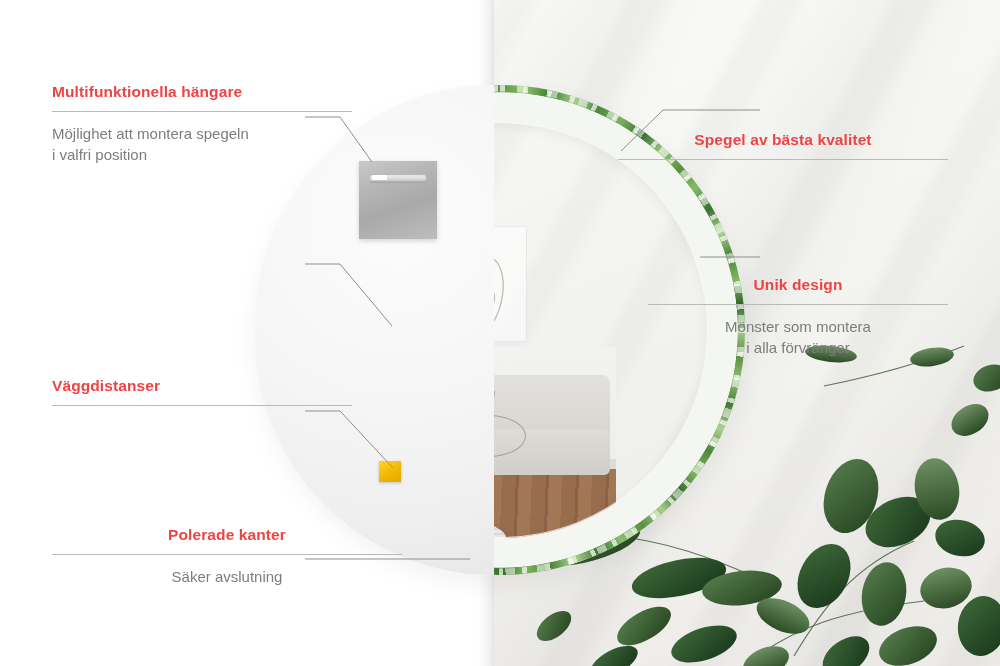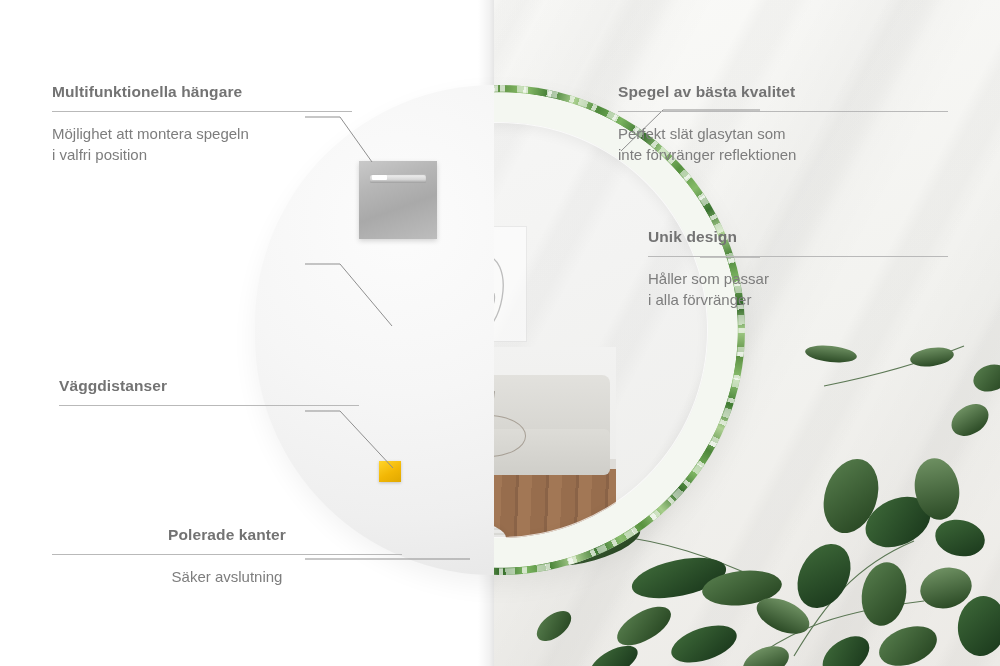--- a/index.html
+++ b/index.html
@@ -186,33 +186,33 @@
   }
   .spacer {
     position:absolute; left:379px; top:461px; width:22px; height:21px;
     background:linear-gradient(150deg,#ffd42a 0%, #f2b705 55%, #e0a800 100%);
     box-shadow:0 1px 3px rgba(0,0,0,0.2);
   }
 
   
   .callout { position:absolute; }
   .callout h3 {
-    font-size:15.5px; font-weight:bold; color:#737373; letter-spacing:0.1px;
+    font-size:15.5px; font-weight:bold; color:#ef4444; letter-spacing:0.1px;
     line-height:1.2; white-space:nowrap;
   }
   .callout .rule { height:1px; background:#b9b9b9; margin:9px 0 11px 0; }
   .callout p {
     font-size:15px; color:#7d7d7d; line-height:1.46; font-weight:400;
   }
   .left-callout { left:52px; text-align:left; }
-  .right-callout { right:52px; text-align:left; }
+  .right-callout { right:52px; text-align:center;margin-top:48px; }
 
   #c1 { top:83px; width:300px; }
   #c2 { top:230px; width:300px; }
-  #c3 { top:377px; width:300px;margin-left:7px; }
+  #c3 { top:377px; width:300px; }
   #c4 { top:526px; width:350px;text-align:center; }
   #c5 { top:83px; width:330px; }
   #c6 { top:228px; width:300px; }
 
   
   .leaders { position:absolute; inset:0; width:1000px; height:666px; pointer-events:none; }
 </style>
 </head>
 <body>
 
@@ -351,28 +351,24 @@
     <h3>Polerade kanter</h3>
     <div class="rule"></div>
     <p>
       <span>Säker avslutning</span>
     </p>
   </div>
 
   <div class="callout right-callout" id="c5">
     <h3>Spegel av bästa kvalitet</h3>
     <div class="rule"></div>
-    <p>
-      <span>Perfekt slät glasytan som</span><br>
-      <span>inte förvränger reflektionen</span>
-    </p>
   </div>
 
   <div class="callout right-callout" id="c6">
     <h3>Unik design</h3>
     <div class="rule"></div>
     <p>
-      <span>Håller som passar</span><br>
+      <span>Mönster som montera</span><br>
       <span>i alla förvränger</span>
     </p>
   </div>
 
 </div>
 
 </body></html>

